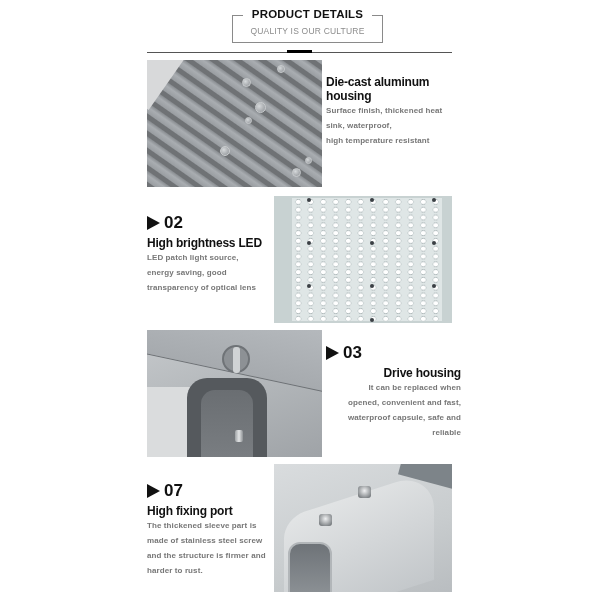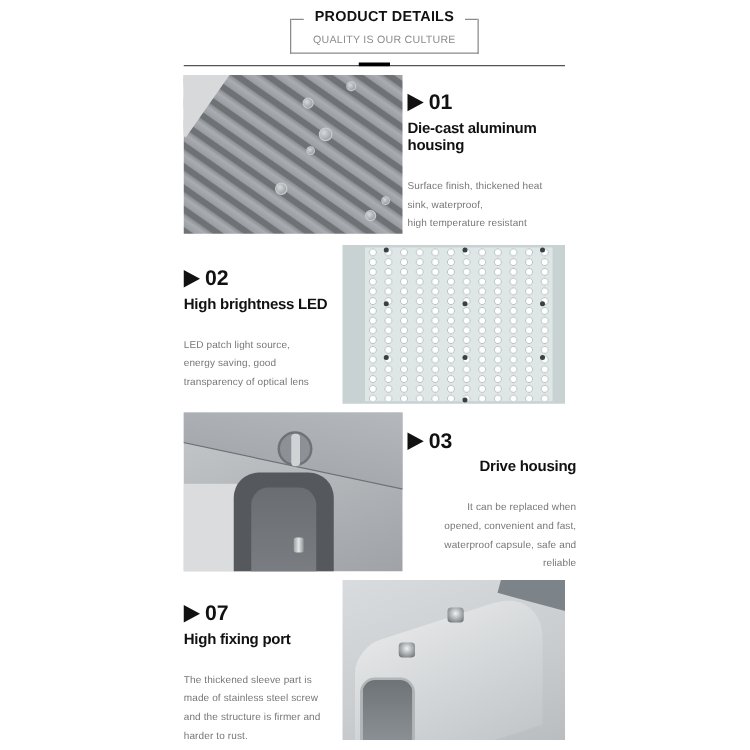--- a/index.html
+++ b/index.html
@@ -125,21 +125,21 @@
   .feature { position: absolute; width: 135px; }
   .feature-num {
     display: flex; align-items: center; gap: 4px; height: 20px;
     font-size: 17px; font-weight: bold; color: #111;
   }
   .tri {
     width: 0; height: 0; border-top: 7px solid transparent; border-bottom: 7px solid transparent;
     border-left: 13px solid #111;
   }
   .feature-title { font-size: 12px; font-weight: bold; color: #111; margin-top: 3px; letter-spacing: -0.2px; }
-  .feature-desc { font-size: 8px; color: #777; line-height: 15px; margin-top: 18px; letter-spacing: 0.1px; }
+  .feature-desc { font-size: 8px; color: #777; line-height: 15px; margin-top: 0; letter-spacing: 0.1px; font-weight: bold; }
   .feature-desc div { white-space: nowrap; }
 
   .f1 { left: 326px; top: 72px; }
   .f2 { left: 147px; top: 213px; }
   .f3 { left: 326px; top: 343px; text-align: right; }
   .f4 { left: 147px; top: 481px; }
 </style>
 </head>
 <body>
 
@@ -154,24 +154,20 @@
   <div class="drop" style="left:95px;top:18px;width:9px;height:9px;"></div>
   <div class="drop" style="left:108px;top:42px;width:11px;height:11px;"></div>
   <div class="drop" style="left:98px;top:57px;width:7px;height:7px;"></div>
   <div class="drop" style="left:73px;top:86px;width:10px;height:10px;"></div>
   <div class="drop" style="left:158px;top:97px;width:7px;height:7px;"></div>
   <div class="drop" style="left:145px;top:108px;width:9px;height:9px;"></div>
   <div class="drop" style="left:130px;top:5px;width:8px;height:8px;"></div>
 </div>
 
 <div class="feature f1">
-  <div class="feature-num">
-    <span class="tri"></span>
-    <span>01</span>
-  </div>
   <div class="feature-title">Die-cast aluminum housing</div>
   <div class="feature-desc">
     <div>Surface finish, thickened heat</div>
     <div>sink, waterproof,</div>
     <div>high temperature resistant</div>
   </div>
 </div>
 
 <div class="feature f2">
   <div class="feature-num">

